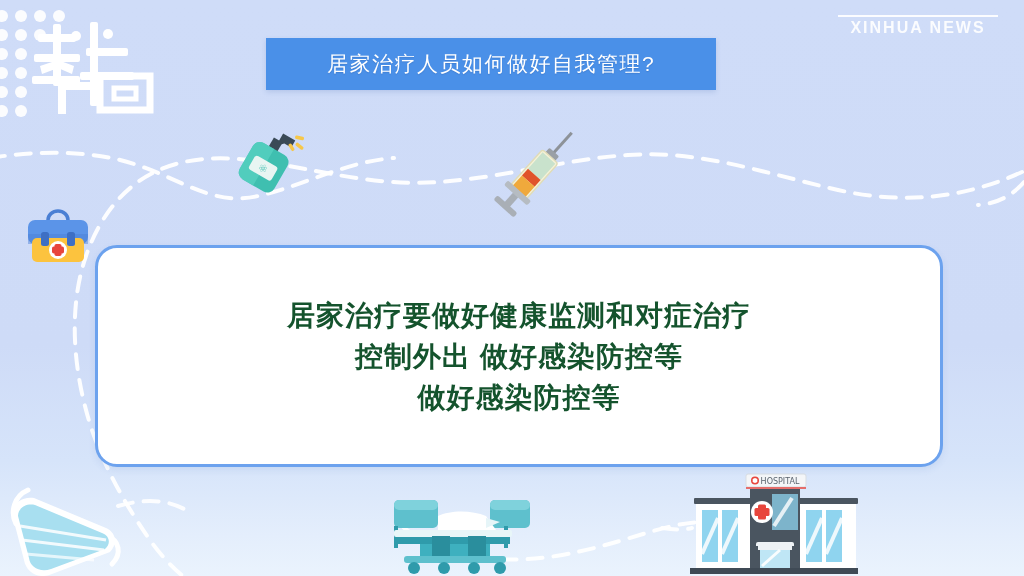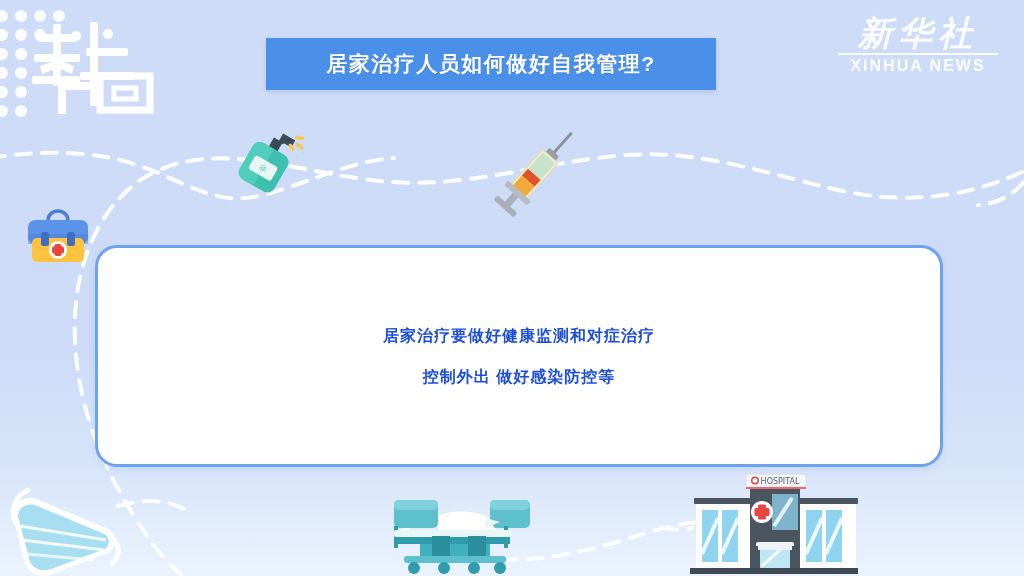--- a/index.html
+++ b/index.html
@@ -29,21 +29,21 @@
     position:absolute; left:266px; top:38px;
     width:450px; height:52px;
     background:#4a90e8;
     display:flex; align-items:center; justify-content:center;
     box-shadow: 0 2px 5px rgba(60,100,170,.18);
   }
   .title-banner .t {
     color:#ffffff;
     font-size:21px;
     letter-spacing:1.5px;
-    font-weight:700;
+    font-weight:400;
     white-space:nowrap;
     text-shadow:0 1px 1px rgba(40,80,150,.25);
   }
 
   
   .xinhua { position:absolute; right:22px; top:14px; width:168px; height:64px; text-align:center; }
   .xinhua .cn {
     color:#ffffff; font-size:34px; font-weight:700; letter-spacing:6px;
     line-height:38px; font-family:"DejaVu Sans","Liberation Sans",sans-serif;
     font-style:italic; opacity:.92;
@@ -59,22 +59,22 @@
     position:absolute; left:95px; top:245px;
     width:848px; height:222px;
     background:#ffffff;
     border:3px solid #6ca2ee;
     border-radius:22px;
     box-shadow:0 3px 7px rgba(80,120,190,.12);
     display:flex; flex-direction:column;
     align-items:center; justify-content:center;
   }
   .card .line {
-    color:#1d4ed8;
-    font-size:16px;
+    color:#14532d;
+    font-size:28px;
     line-height:41px;
     font-weight:700;
     letter-spacing:1px;
     white-space:nowrap;
     text-align:left;
   }
 
   
   .ico { position:absolute; }
   #bag      { left:22px;  top:200px; width:72px;  height:72px; }
@@ -143,21 +143,20 @@
 
       <path d="M30 68 h34 v8 h-26 v24 h-8 z"></path>
     </g>
   </svg>
 
   <div class="title-banner">
     <span class="t">居家治疗人员如何做好自我管理?</span>
   </div>
 
   <div class="xinhua">
-    <div class="cn">新华社</div>
     <div class="rule"></div>
     <div class="en">XINHUA NEWS</div>
   </div>
 
   <svg class="ico" id="bag" viewBox="0 0 72 72">
     <path d="M26 20 a10 9 0 0 1 20 0" fill="none" stroke="#4a7fd4" stroke-width="3.5"></path>
     <rect x="6" y="20" width="60" height="24" rx="7" fill="#5b94e8"></rect>
     <rect x="6" y="34" width="60" height="10" fill="#4a7fd4" opacity=".45"></rect>
     <rect x="10" y="38" width="52" height="24" rx="5" fill="#fcc33e"></rect>
     <rect x="19" y="32" width="8" height="14" rx="2.5" fill="#3e6fc4"></rect>
@@ -266,15 +265,16 @@
     <path d="M74 96 L92 80" stroke="#ffffff" stroke-width="3" fill="none" opacity=".9"></path>
     <rect x="66" y="76" width="4" height="22" fill="#4a5560"></rect>
     <rect x="104" y="76" width="4" height="22" fill="#4a5560"></rect>
 
     <rect x="2" y="98" width="168" height="6" fill="#3f4a55"></rect>
   </svg>
 
   <div class="card">
     <div class="line">居家治疗要做好健康监测和对症治疗</div>
     <div class="line">控制外出  做好感染防控等</div>
+    <div class="line">做好感染防控等</div>
   </div>
 
 </div>
 
 </body></html>

